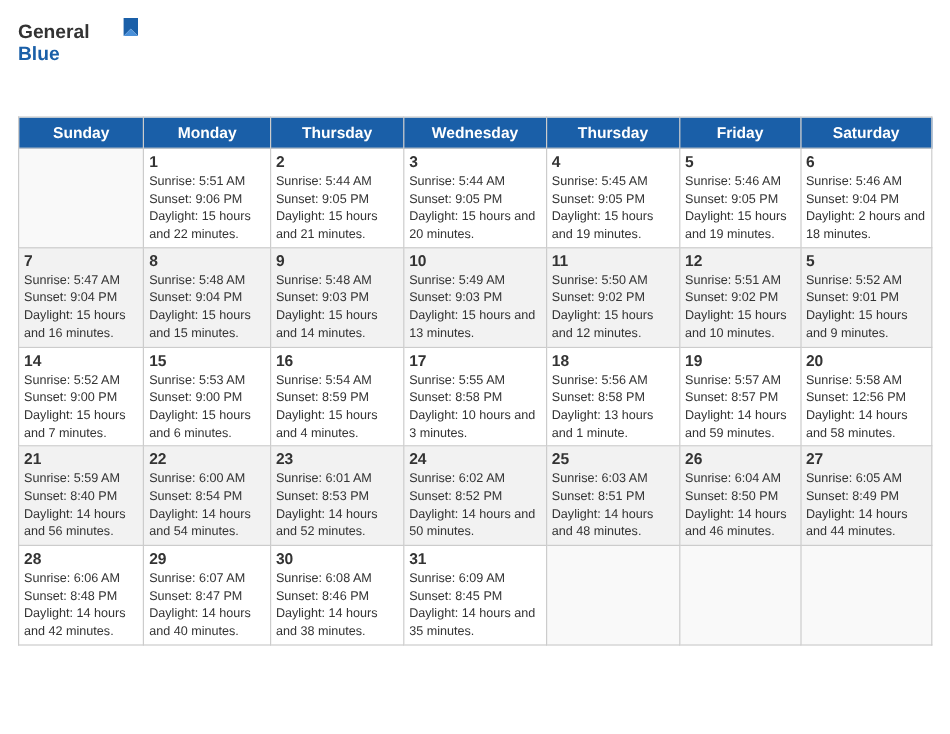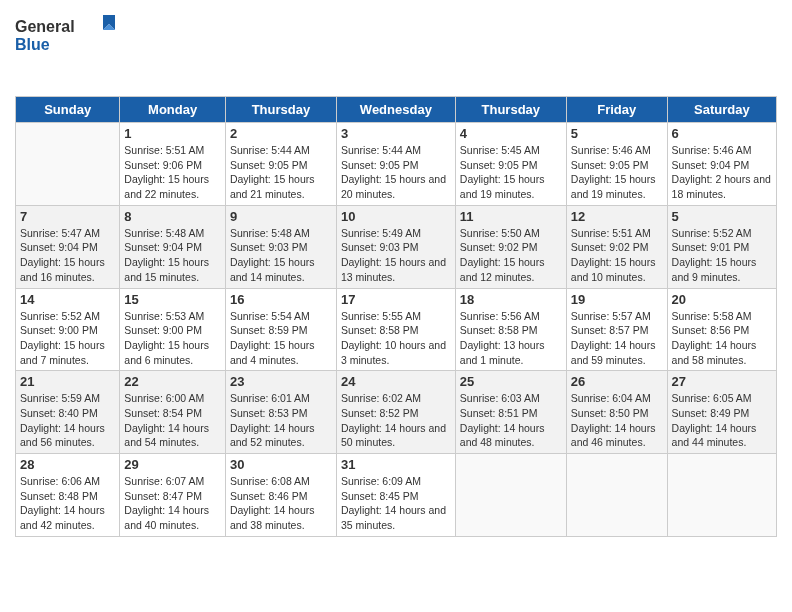--- a/index.html
+++ b/index.html
@@ -213,21 +213,21 @@
         <div class="day-info">
           <div>Sunrise: 5:57 AM</div>
           <div>Sunset: 8:57 PM</div>
           <div>Daylight: 14 hours and 59 minutes.</div>
         </div>
       </td>
           <td>
         <div class="day-number">20</div>
         <div class="day-info">
           <div>Sunrise: 5:58 AM</div>
-          <div>Sunset: 8:56 PM</div>
+          <div>Sunset: 12:56 PM</div>
           <div>Daylight: 14 hours and 58 minutes.</div>
         </div>
       </td>
         </tr>
         <tr class="row-shaded">
           <td>
         <div class="day-number">21</div>
         <div class="day-info">
           <div>Sunrise: 5:59 AM</div>
           <div>Sunset: 8:40 PM</div>

